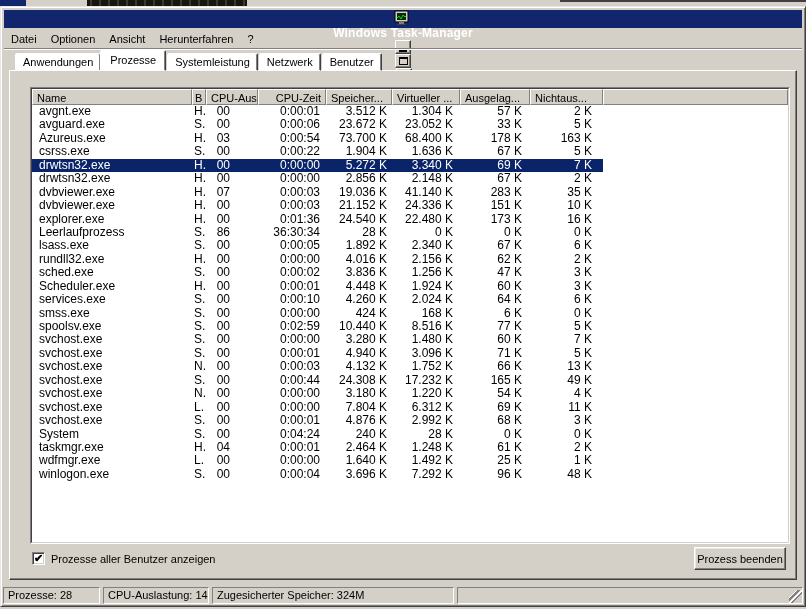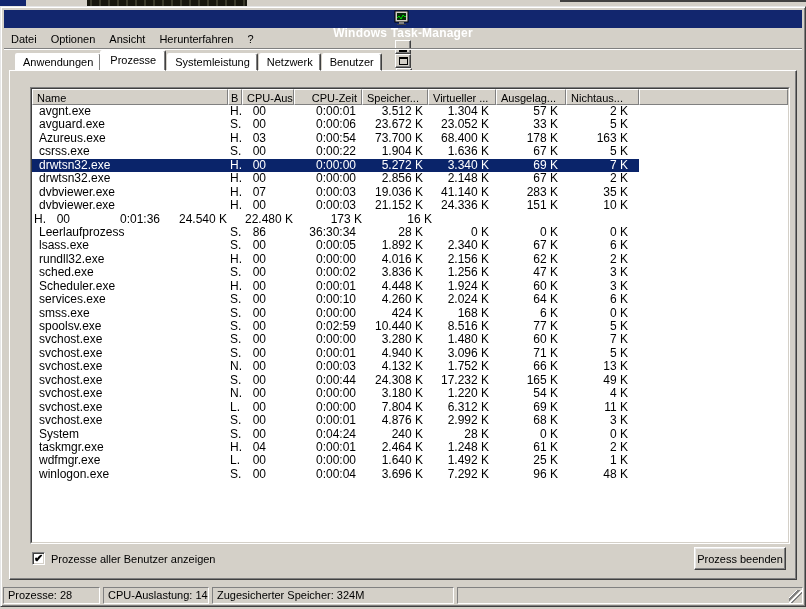--- a/index.html
+++ b/index.html
@@ -80,21 +80,21 @@
   }
   .lv-header{display:flex;height:16px;background:#d4d0c8;font-size:11px;color:#000;}
   .hcell{
     box-sizing:border-box;height:16px;line-height:14px;padding:1px 4px 0 4px;flex:none;
     background:#d4d0c8;border:1px solid;border-color:#fff #808080 #808080 #fff;
     box-shadow:inset -1px -1px 0 #d4d0c8;
     white-space:nowrap;overflow:hidden;
   }
   .hcell.right{text-align:right;}
   .hcell.fill{flex:1;}
-  .c-name{width:196px;}
+  .c-name{width:160px;}
   .c-user{width:14px;padding-left:2px;padding-right:1px;}
   .c-cpu{width:52px;}
   .c-time{width:68px;}
   .c-mem{width:66px;}
   .c-virt{width:68px;}
   .c-paged{width:70px;}
   .c-npaged{width:73px;}
 
   .lv-rows{font-size:12px;color:#000;}
   .row{display:flex;height:13.45px;line-height:13.6px;white-space:nowrap;}
@@ -297,20 +297,21 @@
     <span class="cell c-user">H.</span>
     <span class="cell c-cpu num">00</span>
     <span class="cell c-time num">0:00:03</span>
     <span class="cell c-mem num">21.152 K</span>
     <span class="cell c-virt num">24.336 K</span>
     <span class="cell c-paged num">151 K</span>
     <span class="cell c-npaged num">10 K</span>
     <span class="cell c-fill"></span>
   </div>
             <div class="row">
+    <span class="cell c-name">explorer.exe</span>
     <span class="cell c-user">H.</span>
     <span class="cell c-cpu num">00</span>
     <span class="cell c-time num">0:01:36</span>
     <span class="cell c-mem num">24.540 K</span>
     <span class="cell c-virt num">22.480 K</span>
     <span class="cell c-paged num">173 K</span>
     <span class="cell c-npaged num">16 K</span>
     <span class="cell c-fill"></span>
   </div>
             <div class="row">

